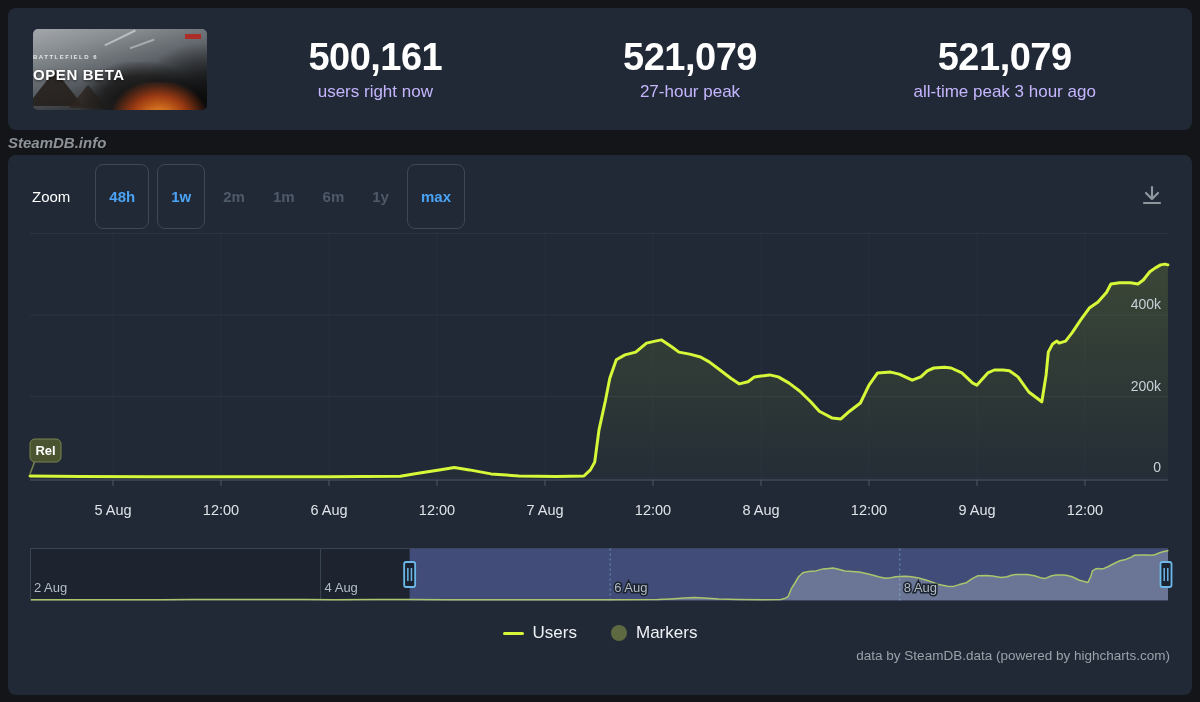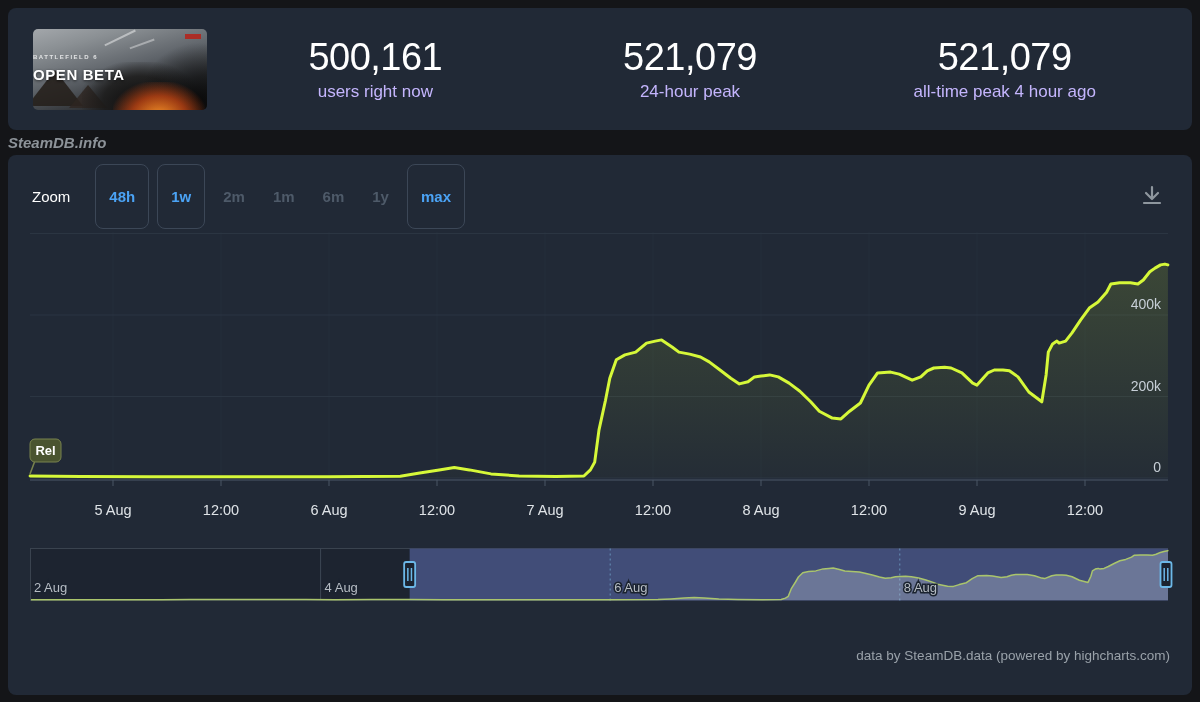--- a/index.html
+++ b/index.html
@@ -18,21 +18,21 @@
   #pyr2{left:36px;bottom:2px;width:0;height:0;border-style:solid;border-width:0 19px 23px 19px;border-color:transparent transparent #2e2620 transparent;opacity:.8}
   #squad{left:28%;bottom:-8px;width:116px;height:56px;background:radial-gradient(ellipse at 50% 70%,rgba(14,13,13,.95) 0%,rgba(25,24,23,.8) 45%,transparent 75%)}
   #smoke{right:-18px;bottom:-6px;width:86px;height:74px;background:radial-gradient(ellipse at 70% 80%,rgba(8,8,8,.92),transparent 70%)}
   #fire{left:46%;bottom:-10px;width:92px;height:38px;background:radial-gradient(ellipse at 50% 90%,rgba(255,150,40,.95) 0%,rgba(230,80,20,.65) 42%,transparent 75%)}
   #redmark{top:5px;right:6px;width:16px;height:5px;background:#b3261e;opacity:.9}
   #banner-caption{left:0;right:0;top:25px;text-align:center;color:#fff}
   .cap-small{font-size:6px;letter-spacing:1.5px;font-weight:700;color:#e3e4e5}
   .cap-big{font-size:15px;font-weight:800;letter-spacing:.6px;margin-top:12px;text-shadow:0 1px 3px rgba(0,0,0,.65)}
   #stats{position:absolute;left:210px;top:0;right:30px;bottom:0;display:flex}
   .stat{flex:1;display:flex;flex-direction:column;align-items:center;justify-content:center;gap:7px}
-  .stat-value{font-size:38px;font-weight:400;color:#ffffff;letter-spacing:-.5px;line-height:1}
+  .stat-value{font-size:38px;font-weight:700;color:#ffffff;letter-spacing:-.5px;line-height:1}
   .stat-label{font-size:17px;color:#c4b5fd;line-height:1}
   
   #toolbar{position:absolute;top:25px;left:24px;right:70px;height:32px;display:flex;align-items:center}
   #zoom-label{color:#fff;font-size:15px;margin-right:25px}
   #range-buttons{display:flex;align-items:center;gap:8px}
   .range-btn{font-family:inherit;font-size:15px;font-weight:700;line-height:1;padding:24px 13px;border-radius:8px;color:#4ba3f5;border:1px solid #3c4757;background:transparent;cursor:pointer}
   .range-btn.plain{border-color:transparent;color:#4e5a69;padding:8px 9px}
   #download{position:absolute;top:27px;right:26px;width:28px;height:28px;background:transparent;border:none;cursor:pointer;padding:0}
   
   #chart-svg{position:absolute;left:0;top:0}
@@ -61,25 +61,25 @@
       <div class="cap-big">OPEN BETA</div>
     </div>
   </div>
   <div id="stats">
     <div class="stat">
       <div class="stat-value">500,161</div>
       <div class="stat-label">users right now</div>
     </div>
     <div class="stat">
       <div class="stat-value">521,079</div>
-      <div class="stat-label">24-hour peak</div>
+      <div class="stat-label">27-hour peak</div>
     </div>
     <div class="stat">
       <div class="stat-value">521,079</div>
-      <div class="stat-label">all-time peak 4 hour ago</div>
+      <div class="stat-label">all-time peak 3 hour ago</div>
     </div>
   </div>
 </div>
 
 <div id="watermark">SteamDB.info</div>
 
 <div class="panel" id="chart-panel">
   <div id="toolbar">
     <span id="zoom-label">Zoom</span>
     <span id="range-buttons">
@@ -164,14 +164,24 @@
         <rect x="1152.5" y="407" width="11" height="25" rx="2" fill="#1b2330" stroke="#6cb8e8" stroke-width="1.8"></rect>
         <line x1="1156.2" y1="413" x2="1156.2" y2="426" stroke="#6cb8e8" stroke-width="1.5"></line>
         <line x1="1159.8" y1="413" x2="1159.8" y2="426" stroke="#6cb8e8" stroke-width="1.5"></line>
       </g>
       <text x="26" y="437" fill="#b6bcc3" font-size="13" paint-order="stroke" stroke="#1b2330" stroke-width="3">2 Aug</text>
       <text x="316.6" y="437" fill="#b6bcc3" font-size="13" paint-order="stroke" stroke="#1b2330" stroke-width="3">4 Aug</text>
       <text x="606.2" y="437" fill="#b6bcc3" font-size="13" paint-order="stroke" stroke="#1b2330" stroke-width="3">6 Aug</text>
       <text x="895.8000000000001" y="437" fill="#b6bcc3" font-size="13" paint-order="stroke" stroke="#1b2330" stroke-width="3">8 Aug</text>
     </svg>
 
+  <div id="legend">
+      <div class="legend-item">
+        <span class="sw-line" style="background: rgb(214, 248, 57);"></span>
+        <span>Users</span>
+      </div>
+      <div class="legend-item">
+        <span class="sw-circle" style="background: rgb(94, 105, 65);"></span>
+        <span>Markers</span>
+      </div>
+    </div>
   <div id="credits">data by SteamDB.data (powered by highcharts.com)</div>
 </div>
 
 </body></html>

